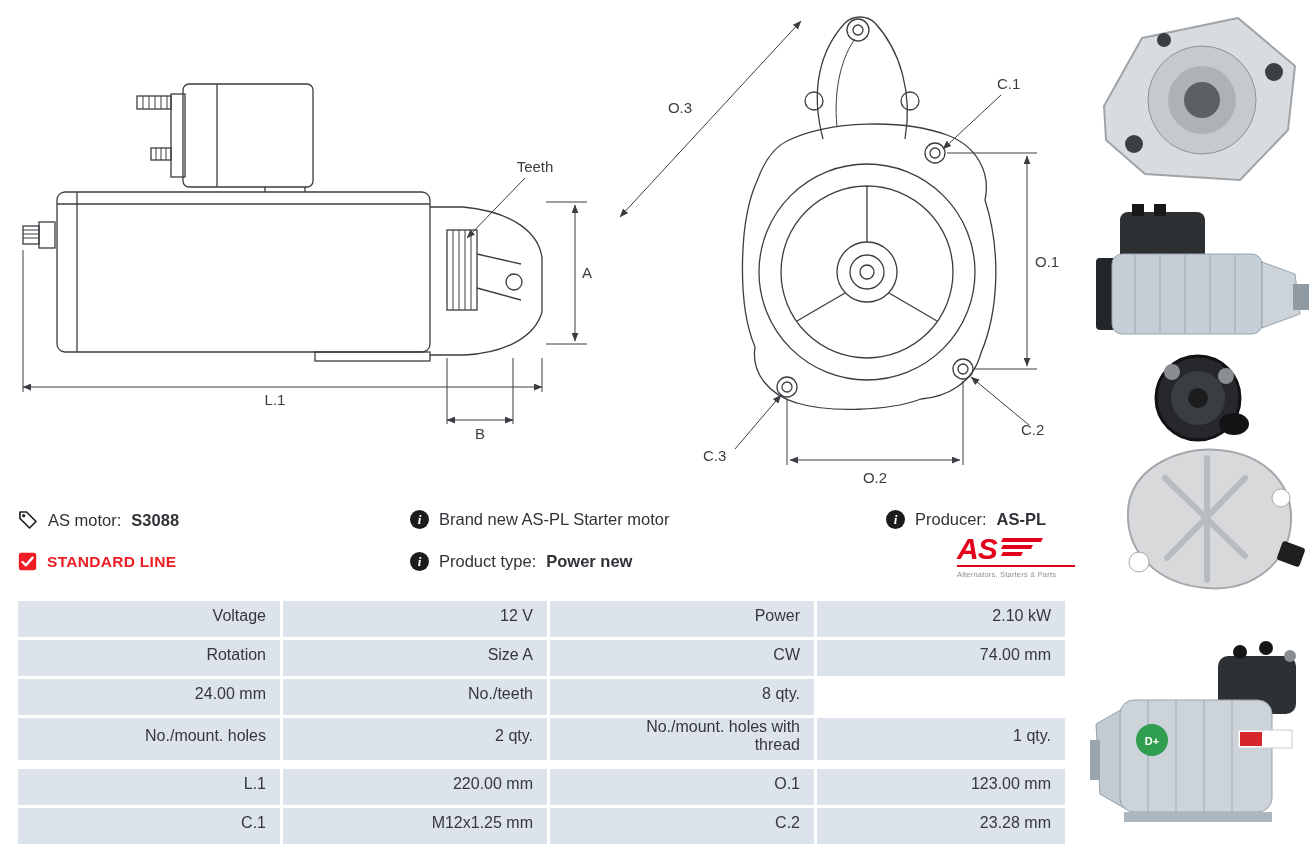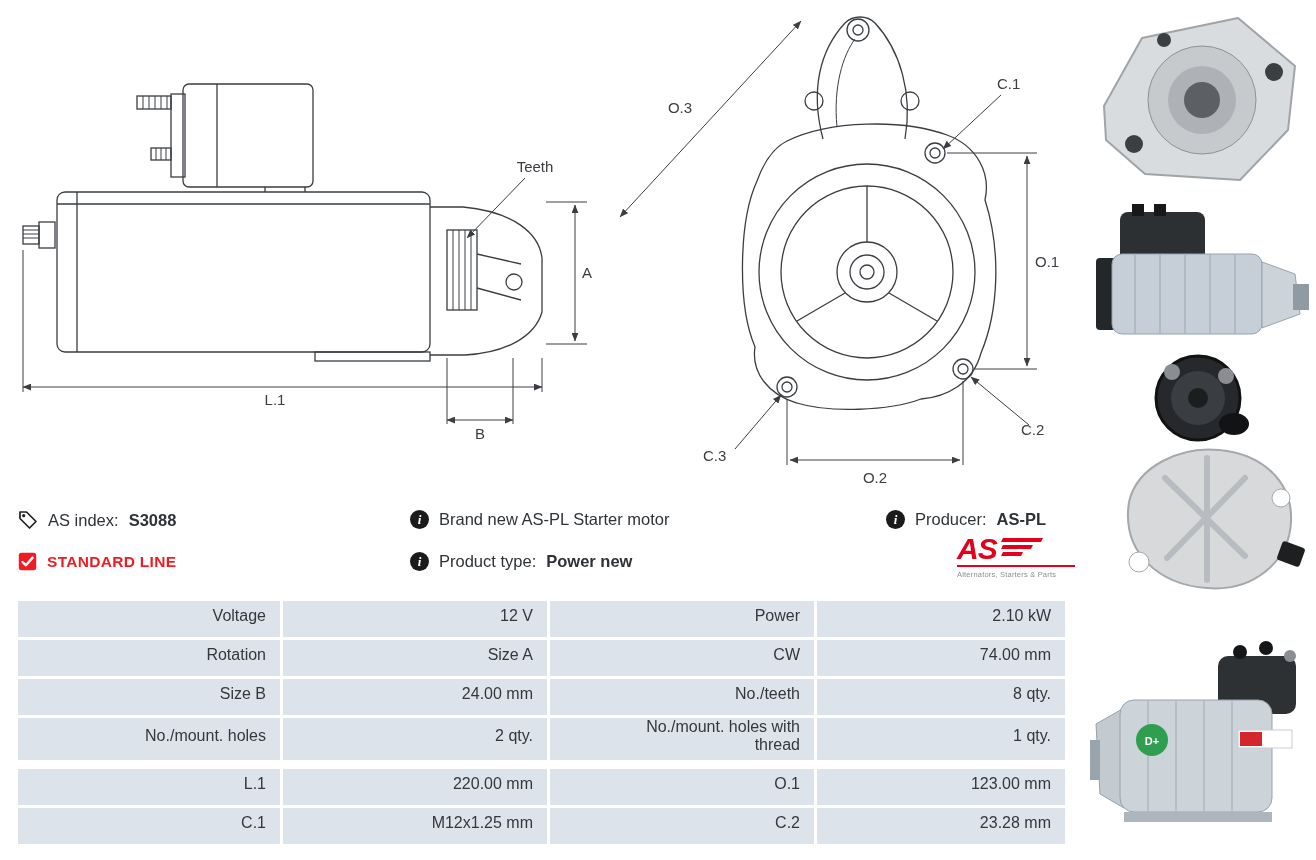--- a/index.html
+++ b/index.html
@@ -211,21 +211,21 @@
     <circle cx="62" cy="128" r="16" fill="#2f9e4f"></circle>
     <text x="62" y="133" text-anchor="middle" style="font-size:11px; fill:#fff; font-weight:bold;">D+</text>
     <rect x="34" y="200" width="148" height="10" fill="#aeb6bd"></rect>
   </svg>
 
   <div class="info-item" style="left:18px; top:510px;">
     <svg width="20" height="20" viewBox="0 0 20 20">
       <path d="M2,8.5 L2,2 L8.5,2 L18,11.5 L11.5,18 Z" fill="none" stroke="#222" stroke-width="1.7" stroke-linejoin="round"></path>
       <circle cx="5.7" cy="5.7" r="1.6" fill="#222"></circle>
     </svg>
-    <span>AS index:</span>
+    <span>AS motor:</span>
     <span class="b">S3088</span>
   </div>
 
   <div class="info-item" style="left:18px; top:552px;">
     <svg width="19" height="19" viewBox="0 0 19 19">
       <rect x="0.8" y="0.8" width="17.4" height="17.4" rx="2.6" fill="#ee1c23"></rect>
       <path d="M4.5,10 L8,13.3 L14.6,5.6" fill="none" stroke="#fff" stroke-width="2.4" stroke-linecap="round" stroke-linejoin="round"></path>
     </svg>
     <span class="red-line">STANDARD LINE</span>
   </div>
@@ -270,21 +270,20 @@
     </div>
 
     <div class="srow">
       <div class="cell">Rotation</div>
       <div class="cell">Size A</div>
       <div class="cell">CW</div>
       <div class="cell">74.00 mm</div>
     </div>
 
     <div class="srow">
-      <div class="cell">Size B</div>
       <div class="cell">24.00 mm</div>
       <div class="cell">No./teeth</div>
       <div class="cell">8 qty.</div>
     </div>
 
     <div class="srow">
       <div class="cell">No./mount. holes</div>
       <div class="cell">2 qty.</div>
       <div class="cell">No./mount. holes with thread</div>
       <div class="cell">1 qty.</div>

